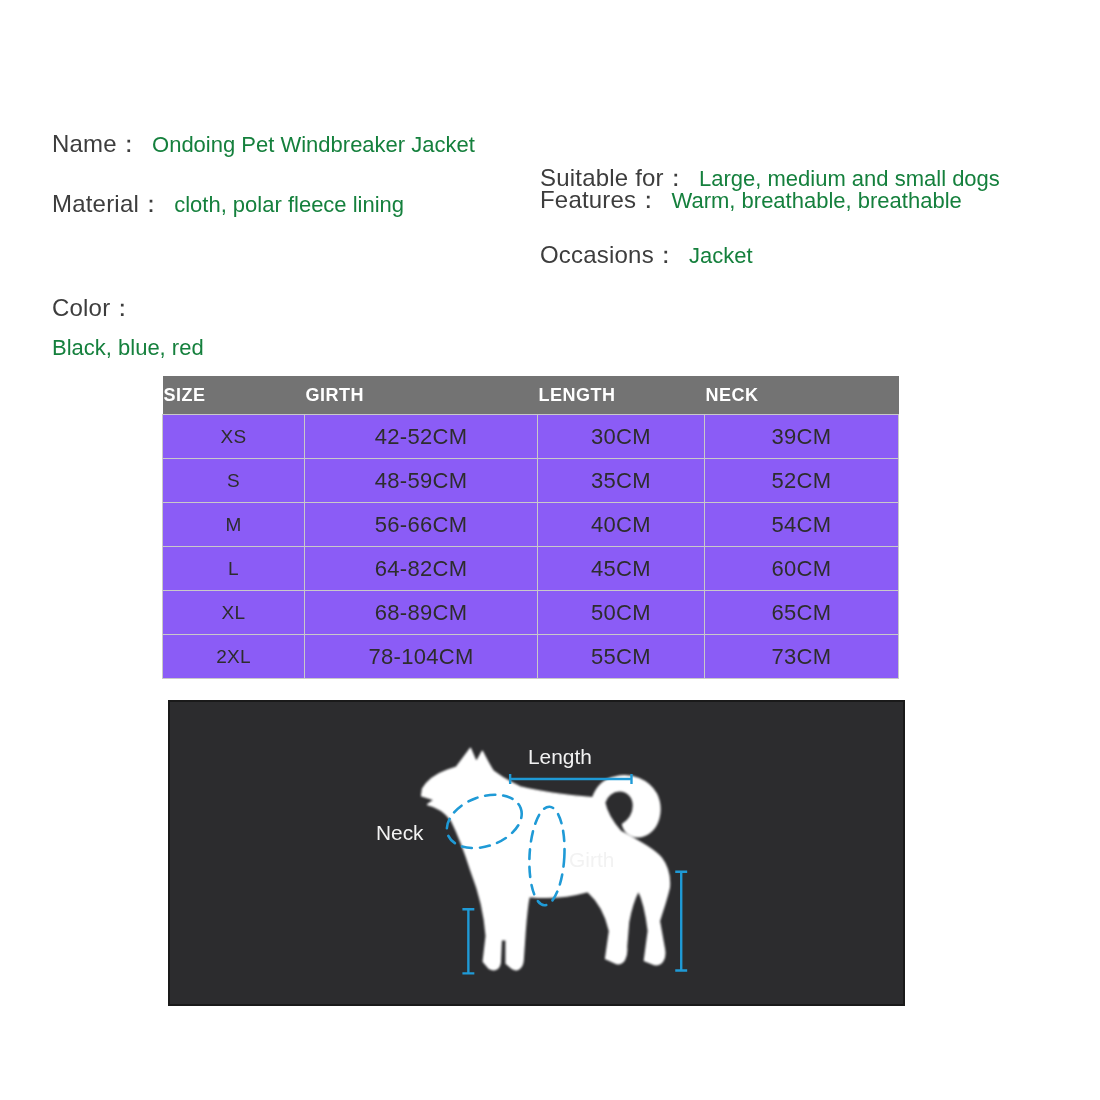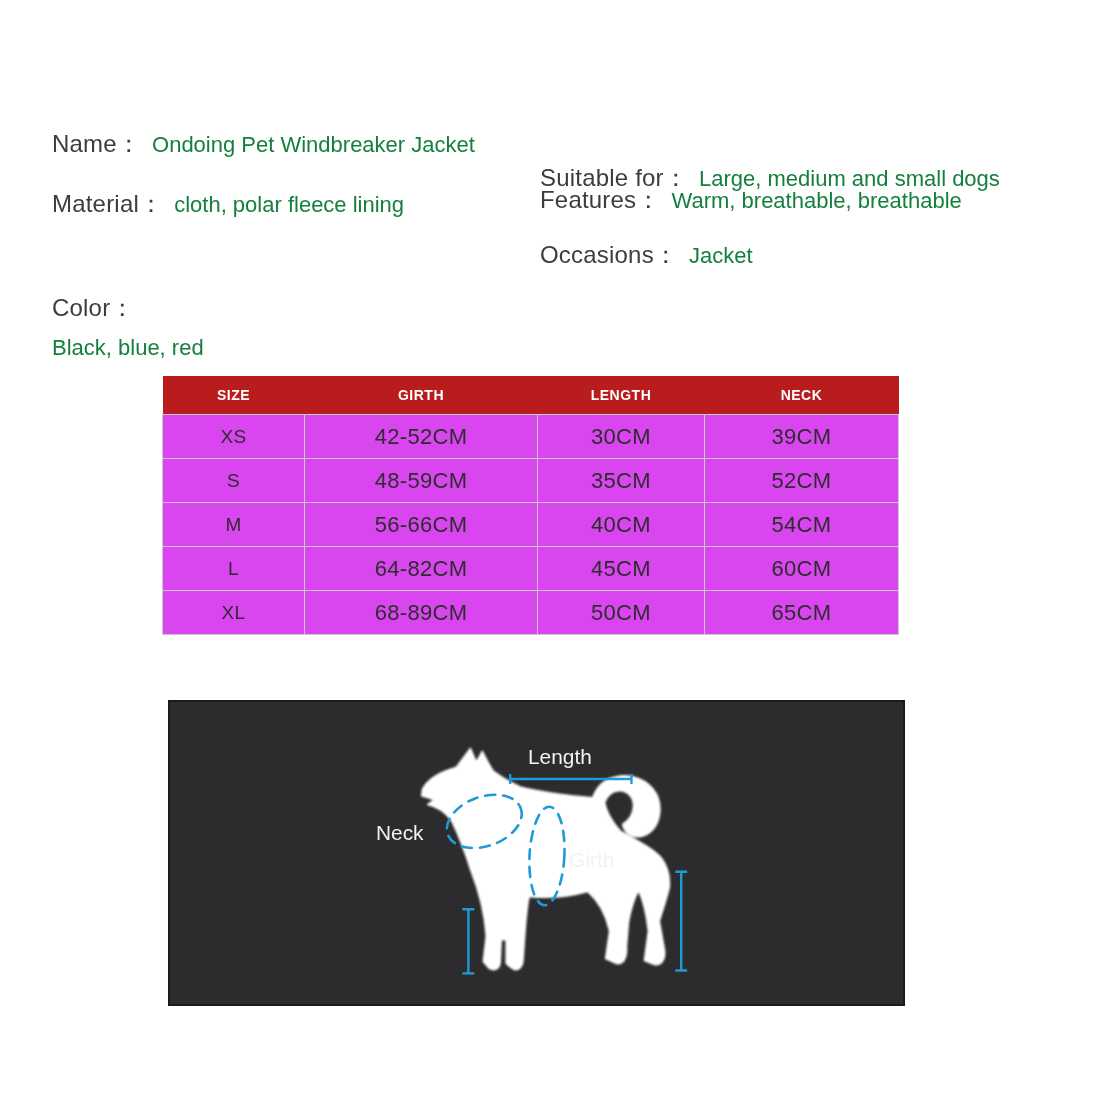--- a/index.html
+++ b/index.html
@@ -16,26 +16,26 @@
 
   table.size-chart{
     position:absolute;left:162px;top:376px;width:736px;
     border-collapse:collapse;table-layout:fixed;
   }
   table.size-chart col.c1{width:142px;}
   table.size-chart col.c2{width:233px;}
   table.size-chart col.c3{width:167px;}
   table.size-chart col.c4{width:194px;}
   table.size-chart th{
-    background:#b91c1c;color:#ffffff;font-size:14px;font-weight:bold;
-    height:36px;letter-spacing:0.5px;border:none;text-align:center;
+    background:#737373;color:#ffffff;font-size:18px;font-weight:bold;
+    height:36px;letter-spacing:0.5px;border:none;text-align:left;
   }
   table.size-chart td{
     height:41px;font-size:22px;color:#2d2d2d;text-align:center;
-    border:1px solid #c9c9c9;background:#d946ef;letter-spacing:0.3px;
+    border:1px solid #c9c9c9;background:#8b5cf6;letter-spacing:0.3px;
   }
   table.size-chart td.size-col{font-size:19px;}
 
   .diagram-panel{
     position:absolute;left:168px;top:700px;width:737px;height:306px;
     background:#2c2c2e;border:2px solid #1a1a1a;box-sizing:border-box;
   }
   .diagram-panel svg{display:block;width:100%;height:100%;}
   .diagram-panel text{
     font-family:"Liberation Sans","DejaVu Sans",sans-serif;
@@ -116,20 +116,26 @@
       <td>64-82CM</td>
       <td>45CM</td>
       <td>60CM</td>
     </tr>
     <tr>
       <td class="size-col">XL</td>
       <td>68-89CM</td>
       <td>50CM</td>
       <td>65CM</td>
     </tr>
+    <tr>
+      <td class="size-col">2XL</td>
+      <td>78-104CM</td>
+      <td>55CM</td>
+      <td>73CM</td>
+    </tr>
   </tbody>
 </table>
 
 <div class="diagram-panel">
   <svg viewBox="0 0 737 306" preserveAspectRatio="none">
     <defs>
       <filter id="soft" x="-10%" y="-10%" width="120%" height="120%">
         <feGaussianBlur stdDeviation="1.2"></feGaussianBlur>
       </filter>
     </defs>

